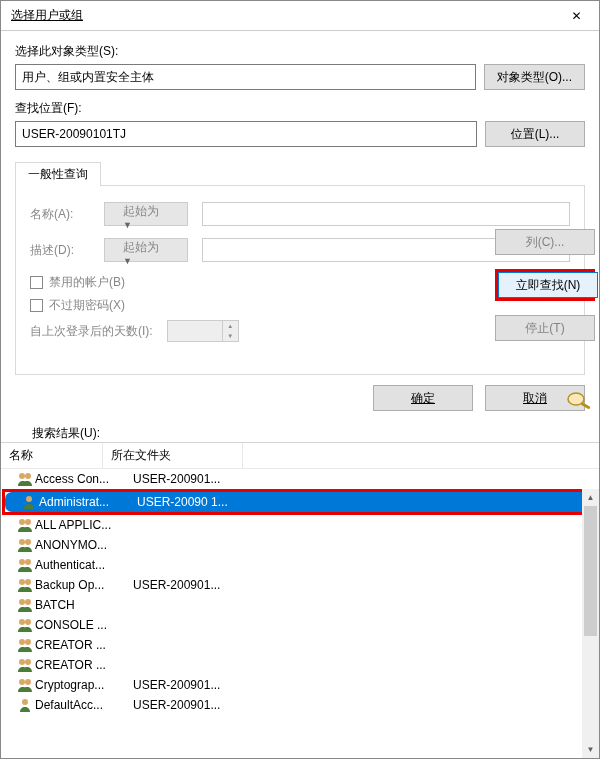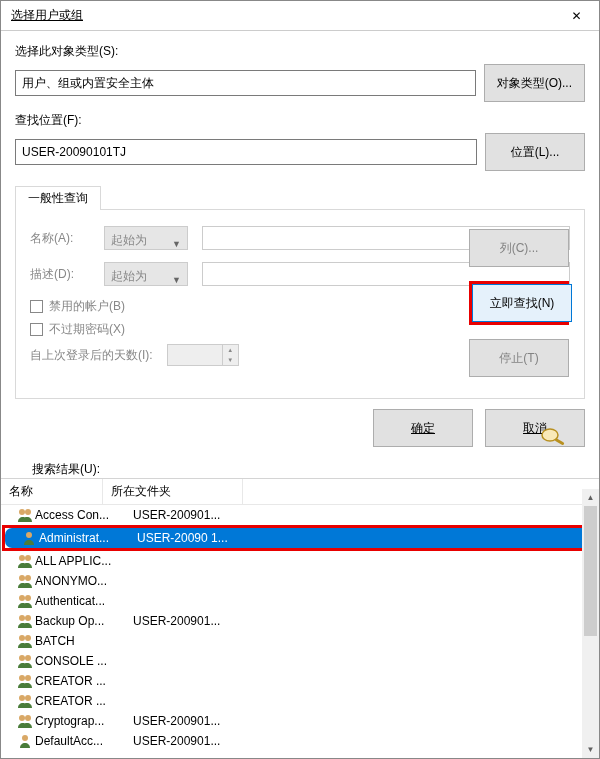--- a/index.html
+++ b/index.html
@@ -4,38 +4,38 @@
 <style>
 * { box-sizing: border-box; font-family: "Microsoft YaHei", "Segoe UI", sans-serif; font-size: 12px; }
 body { margin: 0; background: #fff; width: 600px; height: 759px; overflow: hidden; border: 1px solid #888; }
 .titlebar { height: 30px; display: flex; align-items: center; padding: 0 0 0 10px; border-bottom: 1px solid #ccc; background: #fff; }
 .titlebar .title { flex: 1; text-decoration: underline; }
 .closebtn { width: 45px; height: 30px; display: flex; align-items: center; justify-content: center; cursor: pointer; }
 .content { padding: 12px 14px 0 14px; }
 .row { display: flex; align-items: center; margin-bottom: 4px; gap: 8px; }
 .label { margin-bottom: 4px; }
 .textbox { flex: 1; height: 26px; border: 1px solid #7a7a7a; padding: 0 6px; display: flex; align-items: center; background: #fff; }
-.btn { min-width: 100px; height: 38px; border: 1px solid #adadad; background: #e1e1e1; display: flex; align-items: center; justify-content: center; cursor: pointer; padding: 8px 12px; }
+.btn { min-width: 100px; height: 26px; border: 1px solid #adadad; background: #e1e1e1; display: flex; align-items: center; justify-content: center; cursor: pointer; padding: 8px 12px; }
 .btn.disabled { color: #838383; }
 .tabs { margin-top: 14px; }
 .tabstrip { display: flex; }
 .tab { border: 1px solid #d9d9d9; border-bottom: none; padding: 3px 12px; background: #fff; position: relative; top: 1px; z-index: 2; }
 .tabbody { border: 1px solid #d9d9d9; padding: 16px 14px 20px 14px; background: #fff; }
 .formrow { display: flex; align-items: center; margin-bottom: 12px; gap: 14px; }
 .formlabel { width: 60px; color: #888; }
-.combo { width: 84px; height: 24px; border: 1px solid #ccc; background: #e6e6e6; display: flex; align-items: flex-end; justify-content: space-between; padding: 0 6px; color: #888; }
+.combo { width: 84px; height: 24px; border: 1px solid #ccc; background: #e6e6e6; display: flex; align-items: flex-start; justify-content: space-between; padding: 0 18px; color: #888; flex-direction: column; }
 .combo .arrow { font-size: 9px; color: #666; }
 .filterbox { flex: 1; height: 24px; border: 1px solid #ccc; background: #fff; }
 .chkrow { display: flex; align-items: center; gap: 6px; margin: 6px 0; color: #888; }
 .chk { width: 13px; height: 13px; border: 1px solid #888; background: #fff; }
 .spinner { width: 72px; height: 22px; border: 1px solid #ccc; background: #eee; display: flex; }
 .spinner-inp { flex: 1; }
 .spinner-btns { width: 16px; display: flex; flex-direction: column; border-left: 1px solid #ccc; }
 .spinner-btns div { flex: 1; display: flex; align-items: center; justify-content: center; font-size: 6px; color: #888; }
-.rightcol { position: absolute; right: 30px; top: 198px; width: 100px; display: flex; flex-direction: column; gap: 14px; }
+.rightcol { position: absolute; right: 4px; top: 198px; width: 100px; display: flex; flex-direction: column; gap: 14px; }
 .highlight-btn { border: 3px solid #e80000; }
 .container-top { position: relative; }
 .btnrow { display: flex; justify-content: flex-end; gap: 12px; padding: 10px 14px 14px 0; text-decoration: underline; }
 .reslabel { padding-left: 31px; }
 .results { border-top: 1px solid #d4d4d4; height: 270px; overflow: hidden; }
 .colheaders { display: flex; background: #fff; border-bottom: 1px solid #e8e8e8; }
 .colheaders div { padding: 4px 8px; border-right: 1px solid #e8e8e8; }
 .col1 { width: 102px; }
 .col2 { width: 140px; }
 .resrow { display: flex; align-items: center; height: 20px; padding-left: 16px; }

